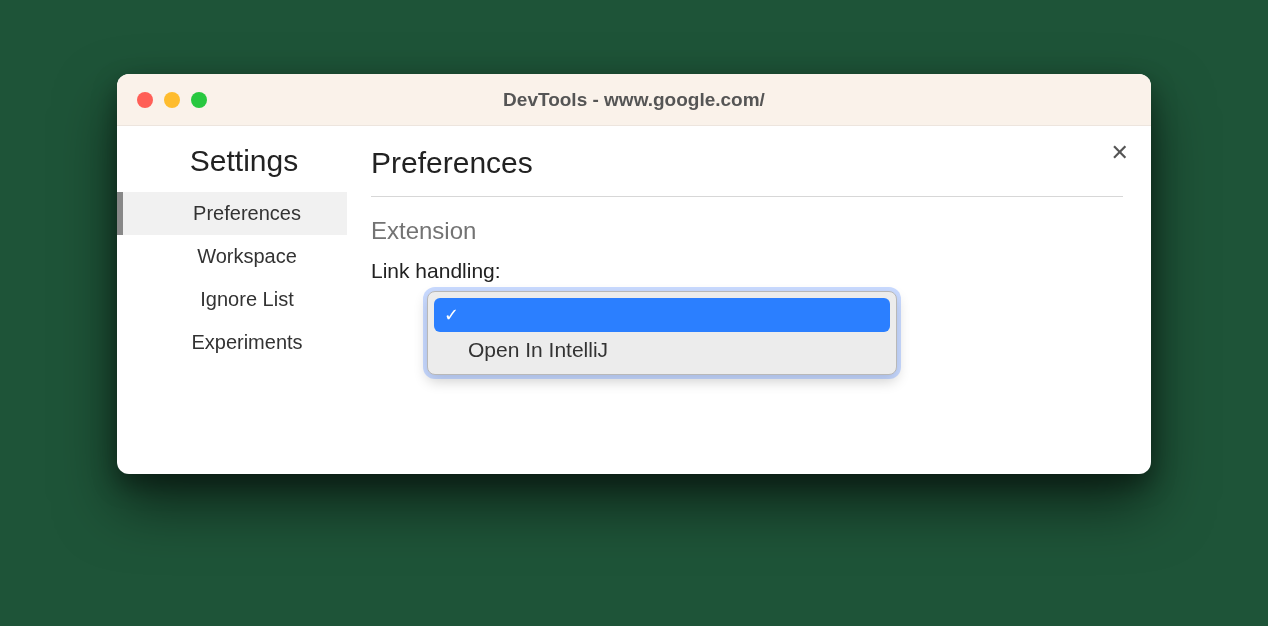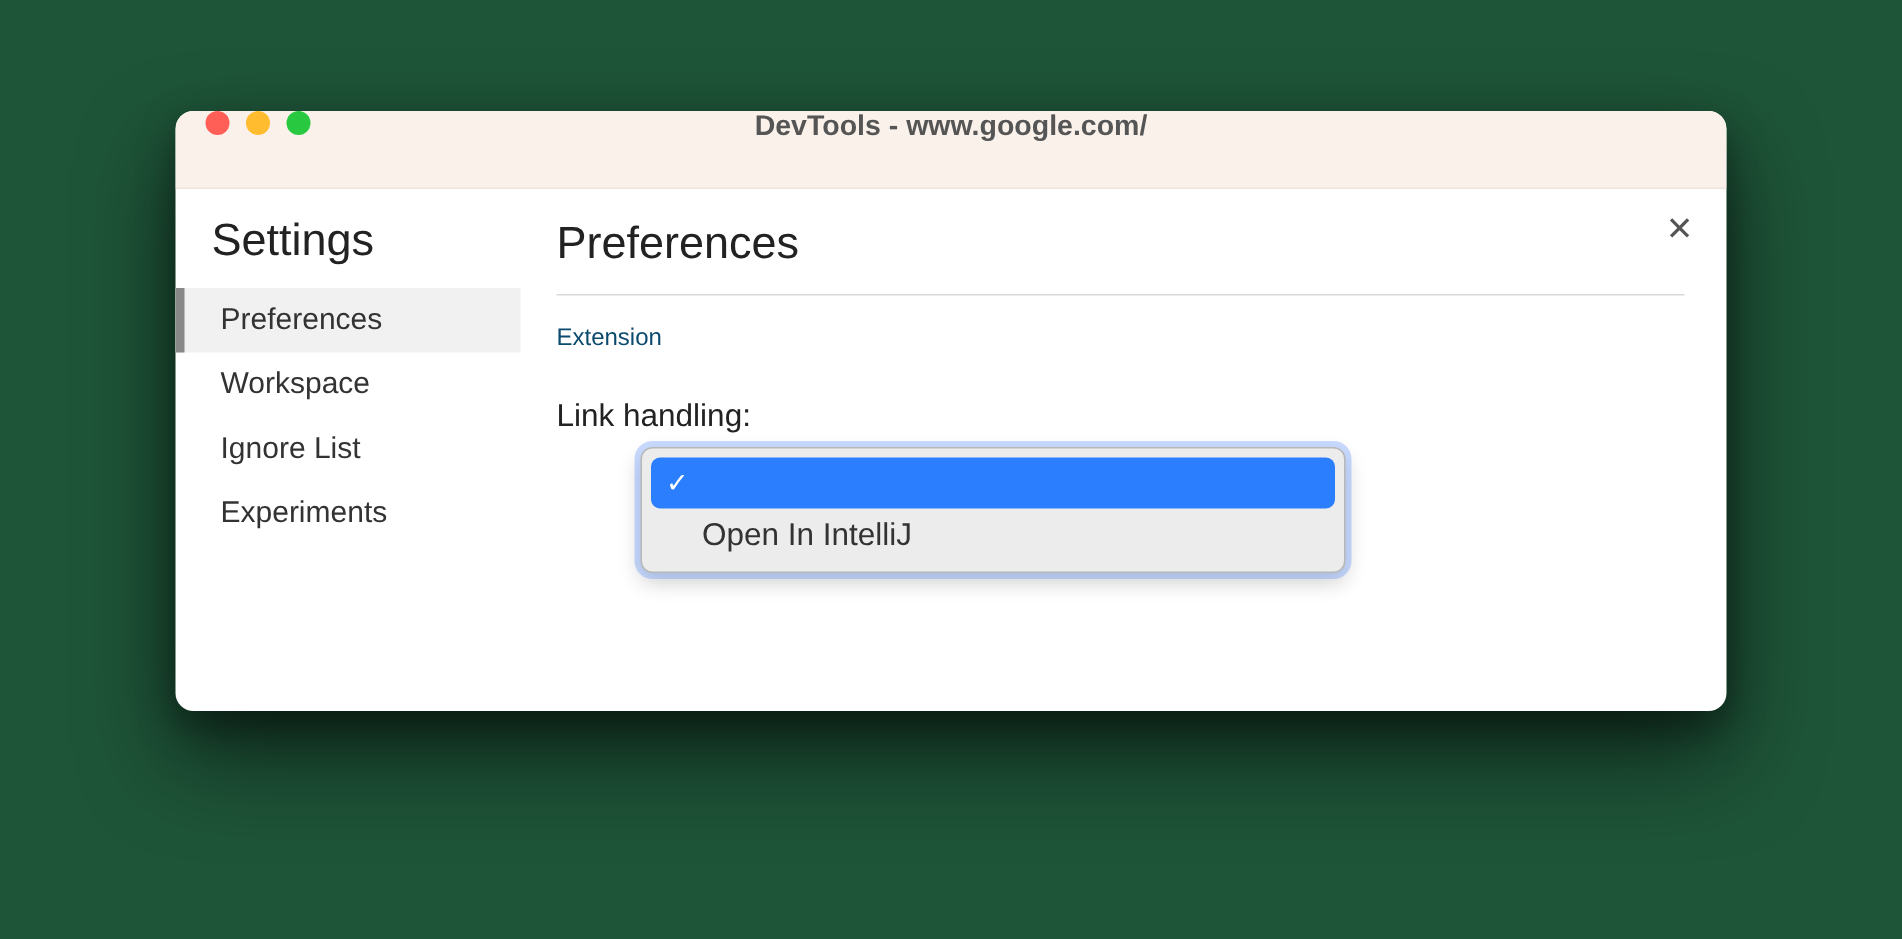--- a/index.html
+++ b/index.html
@@ -24,21 +24,21 @@
       background: #ffffff;
       border-radius: 12px;
       box-shadow: 0 30px 60px rgba(0,0,0,0.55), 0 10px 25px rgba(0,0,0,0.35);
       overflow: hidden;
     }
     
     .titlebar {
       height: 52px;
       background: #faf2ea;
       display: flex;
-      align-items: flex-start;
+      align-items: center;
       position: relative;
       border-bottom: 1px solid rgba(0,0,0,0.05);
     }
     
     .traffic-lights {
       display: flex;
       gap: 11px;
       padding-left: 20px;
     }
     
@@ -77,20 +77,21 @@
       color: #555;
       cursor: pointer;
       line-height: 1;
       z-index: 10;
     }
     
     .sidebar {
       width: 230px;
       padding-top: 18px;
       flex-shrink: 0;
+      text-align: center;
     }
     
     .sidebar-heading {
       font-size: 30px;
       font-weight: 400;
       color: #222;
       padding: 0 0 14px 24px;
     }
     
     .sidebar-item {
@@ -113,24 +114,24 @@
     
     .main-heading {
       font-size: 30px;
       font-weight: 400;
       color: #222;
       padding-bottom: 16px;
       border-bottom: 1px solid #d7d7d7;
     }
     
     .section-heading {
-      font-size: 16px;
-      color: #0c4a6e;
+      font-size: 24px;
+      color: #737373;
       margin-top: 20px;
-      margin-bottom: 31px;
+      margin-bottom: 14px;
       font-weight: 400;
     }
     
     .field-label {
       font-size: 21px;
       color: #222;
       margin-bottom: 8px;
     }
     
     .dropdown {

